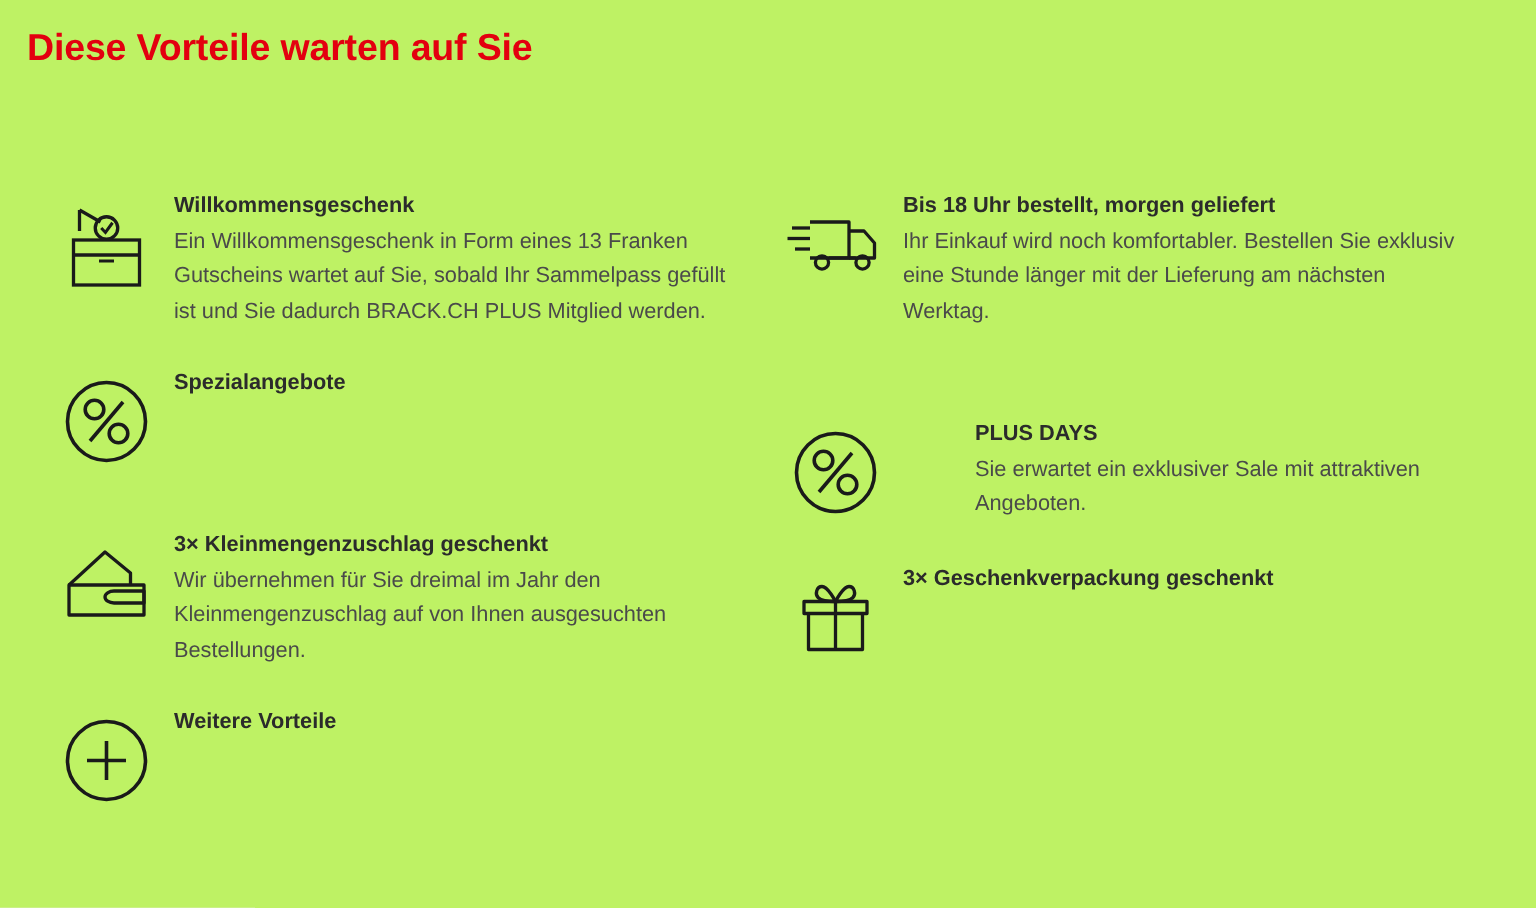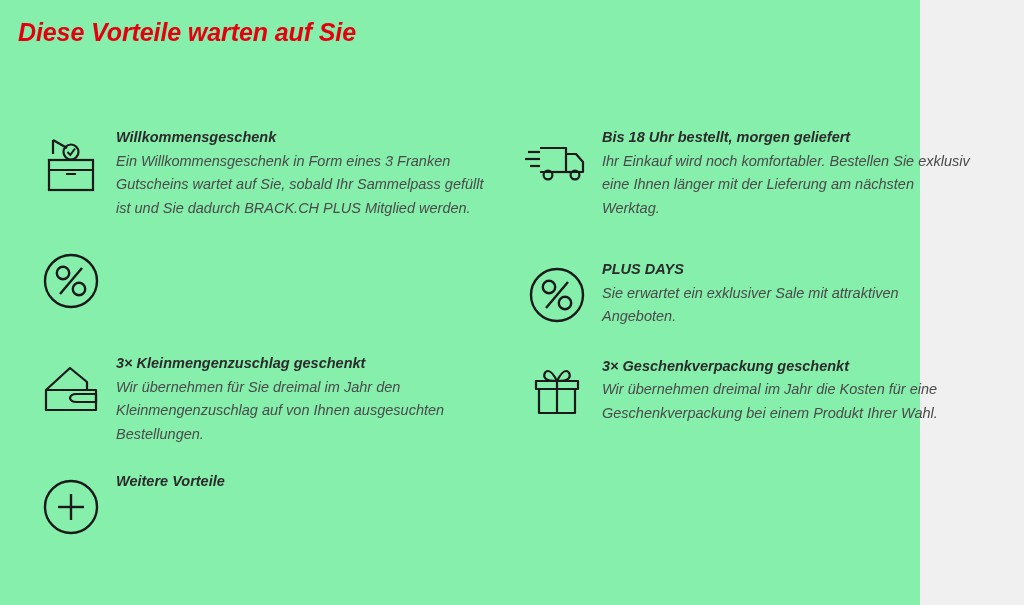--- a/index.html
+++ b/index.html
@@ -10,24 +10,23 @@
   body {
     width: 1024px;
     height: 605px;
     background: #f0f0f0;
     font-family: "Liberation Sans", sans-serif;
     color: #3c3c3c;
     overflow: hidden;
   }
   .page {
     position: relative;
-    width: 920px;
+    width: 1024px;
     height: 605px;
-    background: #86efac;
-    font-style: italic;
+    background: #bef264;
   }
   .page-title {
     position: absolute;
     left: 18px;
     top: 18px;
     font-size: 25px;
     font-weight: bold;
     color: #e3000f;
     letter-spacing: -0.1px;
   }
@@ -99,36 +98,37 @@
               <circle cx="30" cy="18" r="7.5"></circle>
               <polyline points="26.5,18 29.3,21 34,14.5" stroke-width="2"></polyline>
               <line x1="12" y1="6" x2="26" y2="14"></line>
               <line x1="12" y1="6" x2="12" y2="20"></line>
               <line x1="25" y1="40" x2="35" y2="40" stroke-width="2"></line>
             </g>
           </svg>
         </div>
         <div class="text">
           <div class="b-title">Willkommensgeschenk</div>
-          <div class="b-desc">Ein Willkommensgeschenk in Form eines 3 Franken Gutscheins wartet auf Sie, sobald Ihr Sammelpass gefüllt ist und Sie dadurch BRACK.CH PLUS Mitglied werden.</div>
+          <div class="b-desc">Ein Willkommensgeschenk in Form eines 13 Franken Gutscheins wartet auf Sie, sobald Ihr Sammelpass gefüllt ist und Sie dadurch BRACK.CH PLUS Mitglied werden.</div>
         </div>
       </div>
 
       <div class="benefit" style="margin-top:26px;">
         <div class="icon-wrap">
           <svg width="58" height="58" viewBox="0 0 58 58">
             <g fill="none" stroke="#1a1a1a" stroke-width="2.4">
               <circle cx="29" cy="29" r="26"></circle>
               <circle cx="21" cy="21" r="6.2"></circle>
               <circle cx="37" cy="37" r="6.2"></circle>
               <line x1="40" y1="16" x2="18" y2="42"></line>
             </g>
           </svg>
         </div>
         <div class="text">
+          <div class="b-title">Spezialangebote</div>
         </div>
       </div>
 
       <div class="benefit" style="margin-top:44px;">
         <div class="icon-wrap">
           <svg width="62" height="58" viewBox="0 0 62 58">
             <g fill="none" stroke="#1a1a1a" stroke-width="2.2" stroke-linejoin="round">
               <path d="M6,30 L30,8 L47,22 L47,30"></path>
               <path d="M6,30 L6,50 L56,50 L56,30 Z"></path>
               <path d="M36,34 L56,34 L56,42 L36,42 C32.7,42 30,40.2 30,38 C30,35.8 32.7,34 36,34 Z"></path>
@@ -170,25 +170,25 @@
               <circle cx="51" cy="41" r="4.4"></circle>
               <line x1="28.5" y1="38" x2="46.5" y2="38"></line>
               <line x1="4" y1="18" x2="16" y2="18"></line>
               <line x1="1" y1="25" x2="16" y2="25"></line>
               <line x1="6" y1="32" x2="16" y2="32"></line>
             </g>
           </svg>
         </div>
         <div class="text">
           <div class="b-title">Bis 18 Uhr bestellt, morgen geliefert</div>
-          <div class="b-desc">Ihr Einkauf wird noch komfortabler. Bestellen Sie exklusiv eine Ihnen länger mit der Lieferung am nächsten Werktag.</div>
-        </div>
-      </div>
-
-      <div class="benefit" style="margin-top:40px;">
+          <div class="b-desc">Ihr Einkauf wird noch komfortabler. Bestellen Sie exklusiv eine Stunde länger mit der Lieferung am nächsten Werktag.</div>
+        </div>
+      </div>
+
+      <div class="benefit" style="margin-top:60px;gap:48px;">
         <div class="icon-wrap">
           <svg width="58" height="58" viewBox="0 0 58 58">
             <g fill="none" stroke="#1a1a1a" stroke-width="2.4">
               <circle cx="29" cy="29" r="26"></circle>
               <circle cx="21" cy="21" r="6.2"></circle>
               <circle cx="37" cy="37" r="6.2"></circle>
               <line x1="40" y1="16" x2="18" y2="42"></line>
             </g>
           </svg>
         </div>
@@ -205,20 +205,19 @@
               <rect x="8" y="18" width="42" height="8"></rect>
               <path d="M11,26 L11,50 L47,50 L47,26"></path>
               <line x1="29" y1="18" x2="29" y2="50"></line>
               <path d="M29,18 C29,18 20,18 17.5,15.5 C15,13 16.5,8 20,8 C24,8 29,18 29,18 Z"></path>
               <path d="M29,18 C29,18 38,18 40.5,15.5 C43,13 41.5,8 38,8 C34,8 29,18 29,18 Z"></path>
             </g>
           </svg>
         </div>
         <div class="text">
           <div class="b-title">3× Geschenkverpackung geschenkt</div>
-          <div class="b-desc">Wir übernehmen dreimal im Jahr die Kosten für eine Geschenkverpackung bei einem Produkt Ihrer Wahl.</div>
         </div>
       </div>
 
     </div>
 
   </div>
 </div>
 
 </body></html>

